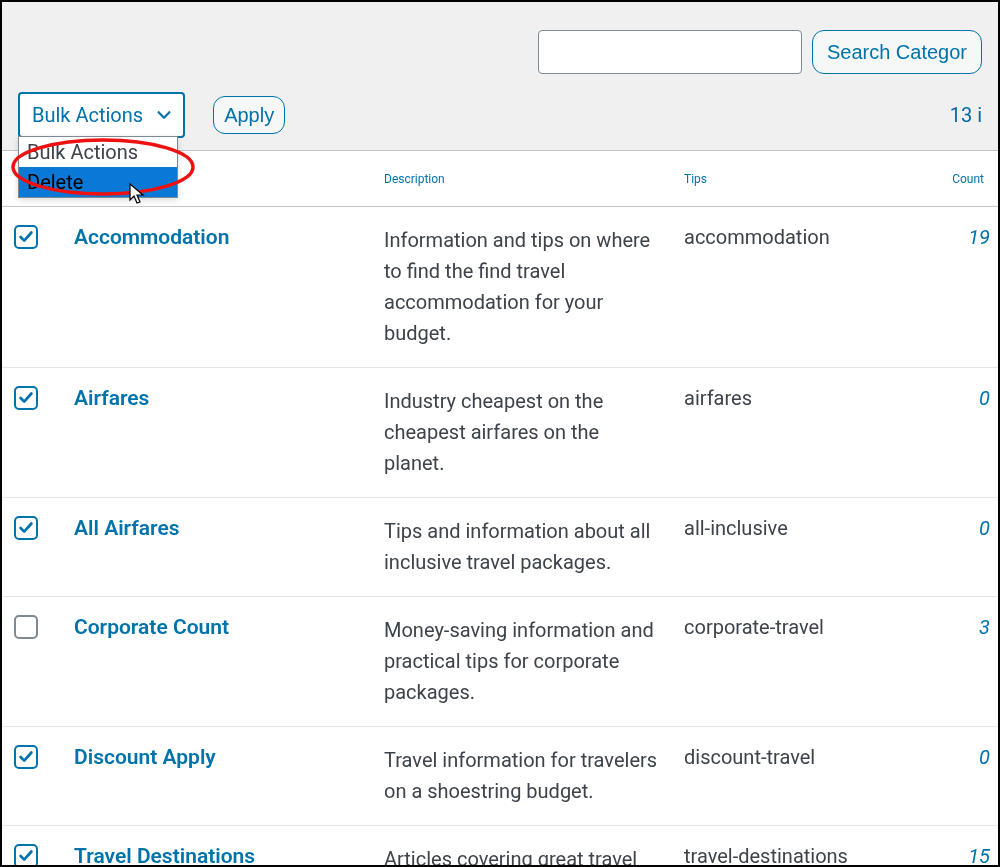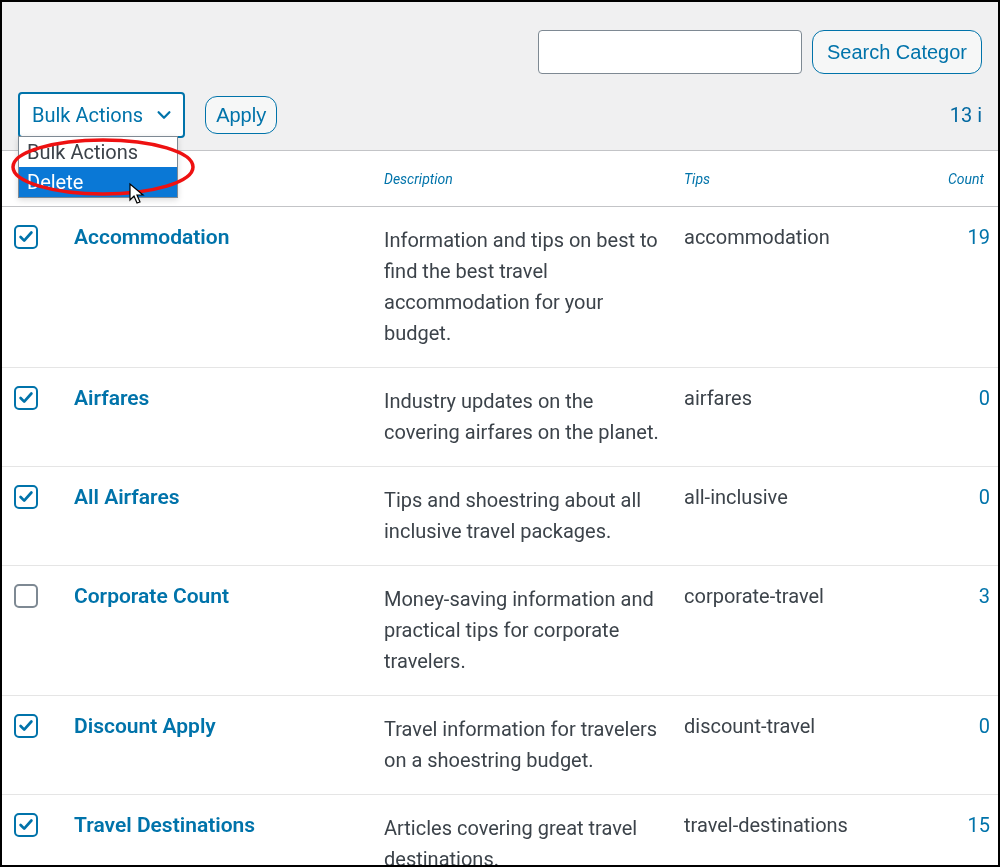--- a/index.html
+++ b/index.html
@@ -42,21 +42,21 @@
     background: #f6f7f7;
     color: #0073aa;
     border-radius: 12px;
     font-size: 20px;
     cursor: pointer;
   }
   .actions-row {
     padding: 4px 16px 12px 16px;
     display: flex;
     align-items: center;
-    gap: 20px;
+    gap: 28px;
     position: relative;
   }
   .bulk-select {
     position: relative;
     display: inline-flex;
     align-items: center;
     height: 46px;
     padding: 0 40px 0 12px;
     border: 2px solid #0073aa;
     border-radius: 4px;
@@ -102,38 +102,37 @@
     z-index: 50;
   }
   .dropdown .opt {
     padding: 3px 8px;
     font-size: 20px;
     color: #3c434a;
     cursor: pointer;
   }
   .dropdown .opt.highlight {
     background: #0a78d6;
-    color: #ffffff;
+    color: #000000;
   }
   table.list {
     width: 100%;
     border-collapse: collapse;
     background: #fff;
     table-layout: fixed;
   }
   table.list thead th {
     text-align: left;
     font-weight: 400;
-    font-size: 14px;
+    font-size: 12px;
     color: #0073aa;
     padding: 14px 12px;
     border-top: 1px solid #c3c4c7;
     border-bottom: 1px solid #c3c4c7;
     background: #fff;
-    font-style: italic;
   }
   table.list thead th.check-col {
     width: 52px;
     padding-left: 20px;
   }
   table.list thead th.count-col {
     text-align: right;
     padding-right: 18px;
   }
   table.list tbody td {
@@ -172,20 +171,21 @@
   }
   td.desc { line-height: 1.55; padding-right: 20px; }
   td.slug { color: #3c434a; }
   td.count {
     text-align: right;
     padding-right: 18px;
   }
   td.count .num {
     color: #0073aa;
     cursor: pointer;
+    font-style: italic;
   }
   col.c-check { width: 60px; }
   col.c-name  { width: 310px; }
   col.c-desc  { width: 300px; }
   col.c-slug  { width: 240px; }
   col.c-count { width: 90px; }
 
   .anno-circle {
     position: absolute;
     left: 6px;
@@ -258,50 +258,50 @@
       </tr>
     </thead>
     <tbody id="rows-body">
         <tr>
           <td class="check-col"><span class="cb checked">
               <svg viewBox="0 0 20 20" width="18" height="18">
                 <path d="M4 10 L8 14 L16 5" fill="none" stroke="#0073aa" stroke-width="3" stroke-linecap="round" stroke-linejoin="round"></path>
               </svg>
             </span></td>
           <td><a class="name-link">Accommodation</a></td>
-          <td class="desc">Information and tips on best to find the best travel accommodation for your budget.</td>
+          <td class="desc">Information and tips on where to find the find travel accommodation for your budget.</td>
           <td class="slug">accommodation</td>
           <td class="count"><span class="num">19</span></td>
         </tr>
         <tr>
           <td class="check-col"><span class="cb checked">
               <svg viewBox="0 0 20 20" width="18" height="18">
                 <path d="M4 10 L8 14 L16 5" fill="none" stroke="#0073aa" stroke-width="3" stroke-linecap="round" stroke-linejoin="round"></path>
               </svg>
             </span></td>
           <td><a class="name-link">Airfares</a></td>
-          <td class="desc">Industry updates on the covering airfares on the planet.</td>
+          <td class="desc">Industry cheapest on the cheapest airfares on the planet.</td>
           <td class="slug">airfares</td>
           <td class="count"><span class="num">0</span></td>
         </tr>
         <tr>
           <td class="check-col"><span class="cb checked">
               <svg viewBox="0 0 20 20" width="18" height="18">
                 <path d="M4 10 L8 14 L16 5" fill="none" stroke="#0073aa" stroke-width="3" stroke-linecap="round" stroke-linejoin="round"></path>
               </svg>
             </span></td>
           <td><a class="name-link">All Airfares</a></td>
-          <td class="desc">Tips and shoestring about all inclusive travel packages.</td>
+          <td class="desc">Tips and information about all inclusive travel packages.</td>
           <td class="slug">all-inclusive</td>
           <td class="count"><span class="num">0</span></td>
         </tr>
         <tr>
           <td class="check-col"><span class="cb"></span></td>
           <td><a class="name-link">Corporate Count</a></td>
-          <td class="desc">Money-saving information and practical tips for corporate travelers.</td>
+          <td class="desc">Money-saving information and practical tips for corporate packages.</td>
           <td class="slug">corporate-travel</td>
           <td class="count"><span class="num">3</span></td>
         </tr>
         <tr>
           <td class="check-col"><span class="cb checked">
               <svg viewBox="0 0 20 20" width="18" height="18">
                 <path d="M4 10 L8 14 L16 5" fill="none" stroke="#0073aa" stroke-width="3" stroke-linecap="round" stroke-linejoin="round"></path>
               </svg>
             </span></td>
           <td><a class="name-link">Discount Apply</a></td>

